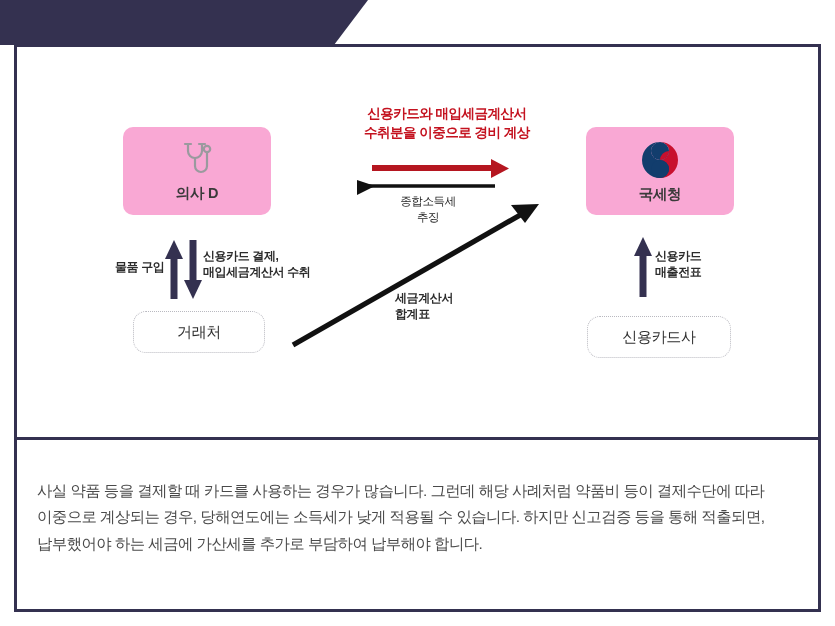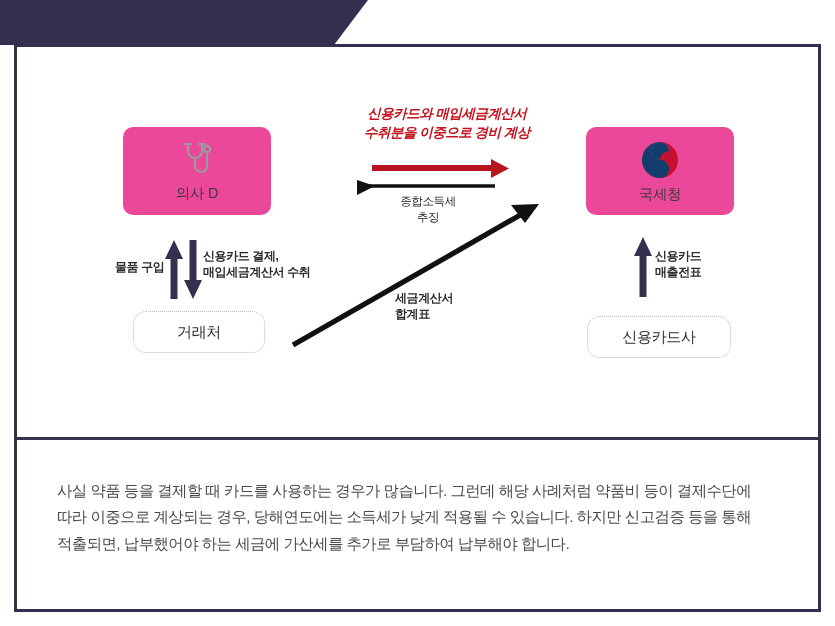--- a/index.html
+++ b/index.html
@@ -34,24 +34,24 @@
   .divider {
     position: absolute; left: 0; top: 390px; width: 100%; height: 3px;
     background: #343150;
   }
 
   
   .diagram { position: absolute; left: 0; top: 0; width: 801px; height: 390px; }
 
   .entity-box {
     position: absolute;
-    background: #ec4899;
+    background: #f9a8d4;
     border-radius: 10px;
     display: flex; flex-direction: column;
-    align-items: center; justify-content: center;
+    align-items: center; justify-content: center; font-weight: bold;
   }
   .entity-label {
     font-size: 14.5px; color: #3a3a3a; letter-spacing: -0.3px; margin-top: 4px;
   }
   #box-doctor { left: 106px; top: 80px; width: 148px; height: 88px; }
   #box-nts    { left: 569px; top: 80px; width: 148px; height: 88px; }
 
   .dashed-box {
     position: absolute;
     border: 1.6px dotted #b9b9c0;
@@ -63,37 +63,37 @@
   #box-vendor { left: 116px; top: 264px; width: 132px; height: 42px; }
   #box-card   { left: 570px; top: 269px; width: 144px; height: 42px; }
 
   .stetho { width: 32px; height: 40px; display:block; }
   .taeguk { width: 42px; height: 42px; display:block; }
 
   
   .lbl { position: absolute; font-size: 12px; color: #2c2c2c; line-height: 1.35;
          letter-spacing: -0.4px; font-weight: bold; white-space: nowrap; }
   .lbl-red { position: absolute; font-size: 13.5px; color: #c4121f; font-weight: bold;
-             line-height: 1.4; letter-spacing: -0.5px; text-align: center; white-space: nowrap; font-style: italic; }
+             line-height: 1.4; letter-spacing: -0.5px; text-align: center; white-space: nowrap; }
   .lbl-plain { position: absolute; font-size: 11.5px; color: #1f1f1f; line-height: 1.35;
                letter-spacing: -0.4px; text-align: center; white-space: nowrap; }
 
   #lbl-red-top   { left: 310px; top: 58px; width: 240px; }
   #lbl-income    { left: 356px; top: 147px; width: 110px; }
   #lbl-goods     { left: 98px; top: 212px; }
   #lbl-cardpay   { left: 186px; top: 201px; }
   #lbl-taxsum    { left: 378px; top: 243px; width: 110px; }
   #lbl-cardslip  { left: 638px; top: 201px; }
 
   .arrow-svg { position: absolute; left: 0; top: 0; width: 801px; height: 390px; overflow: visible; }
 
   
   .bottom-text {
     position: absolute; left: 0; top: 393px; width: 801px; height: 172px;
-    padding: 38px 40px 0 40px;
+    padding: 38px 40px 0 20px;
   }
   .bottom-text p {
     font-size: 15.4px; color: #4a4a4a; line-height: 1.72;
     letter-spacing: -0.55px; word-break: keep-all;
   }
 </style>
 </head>
 <body>
 
 <div id="root">

